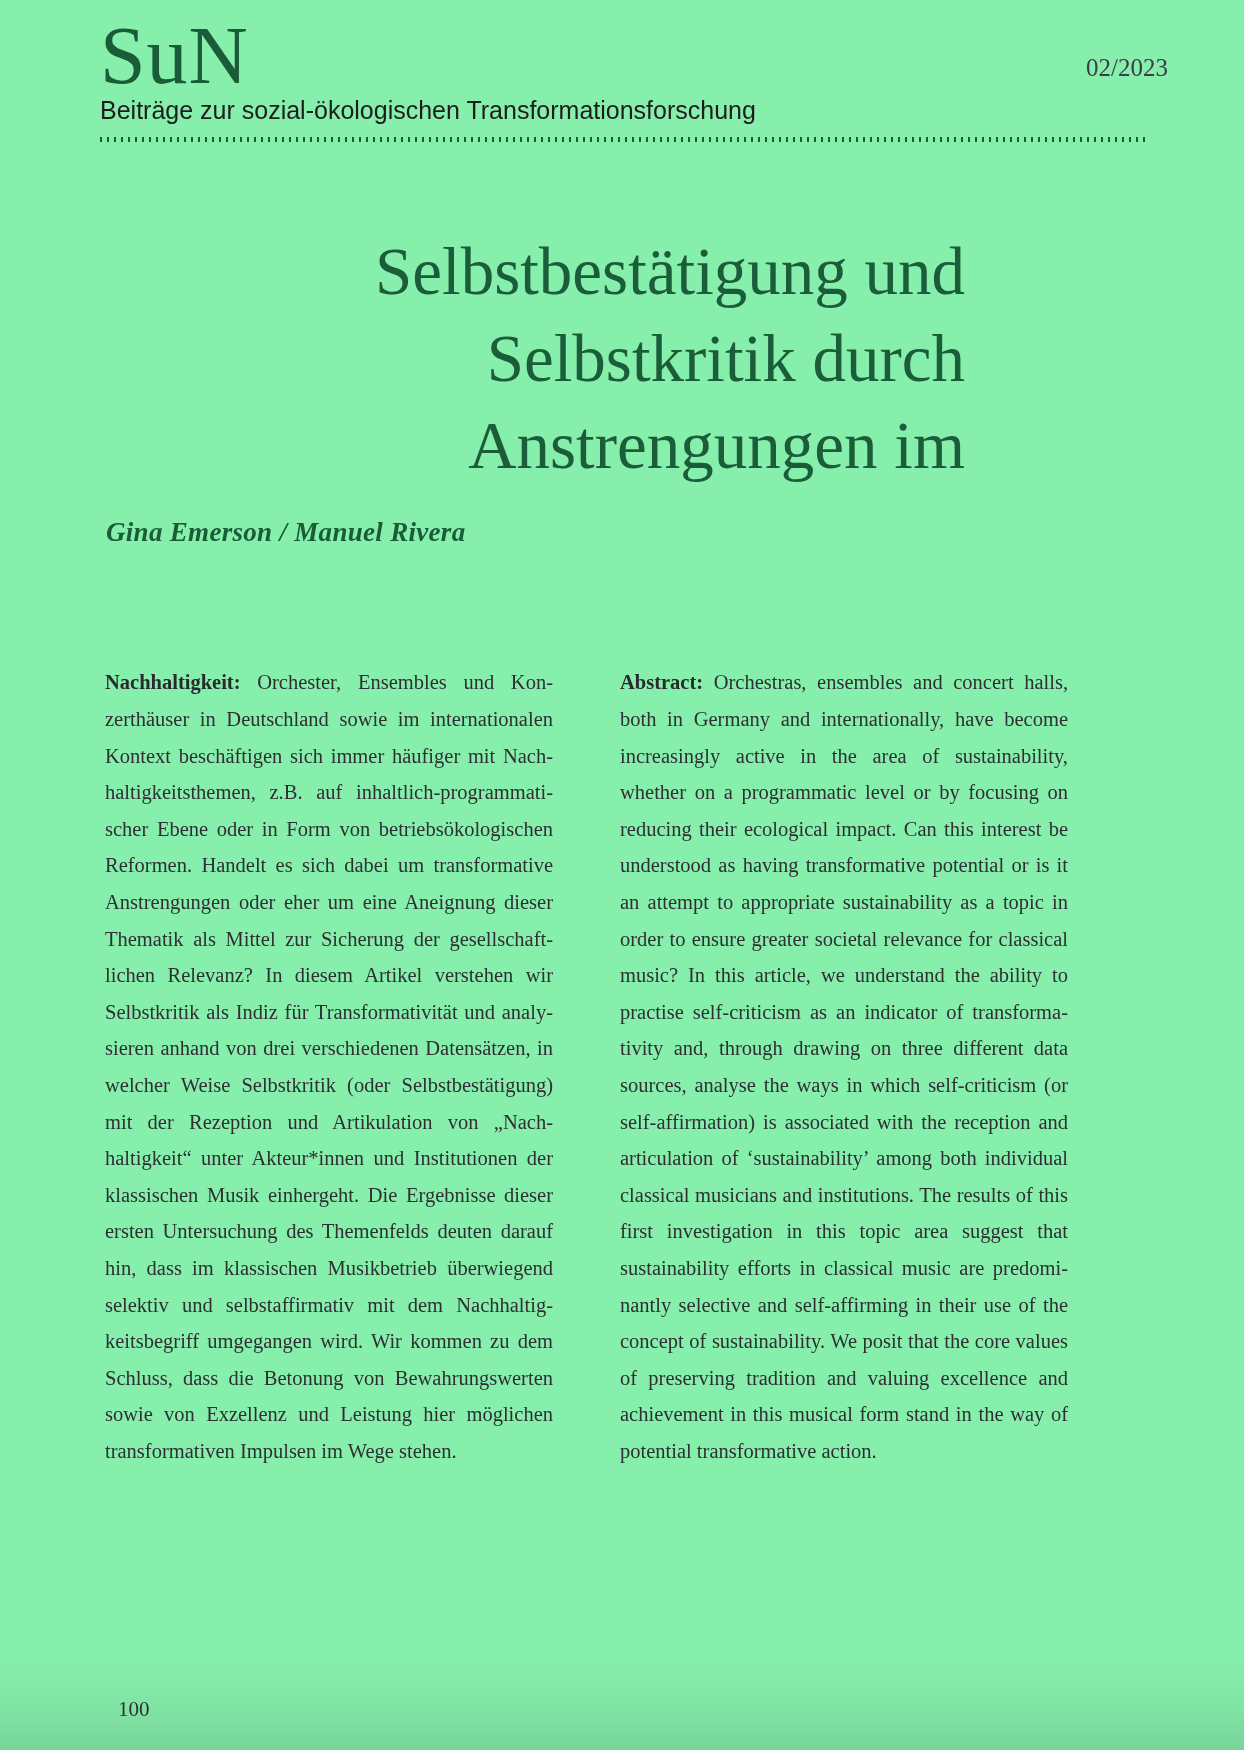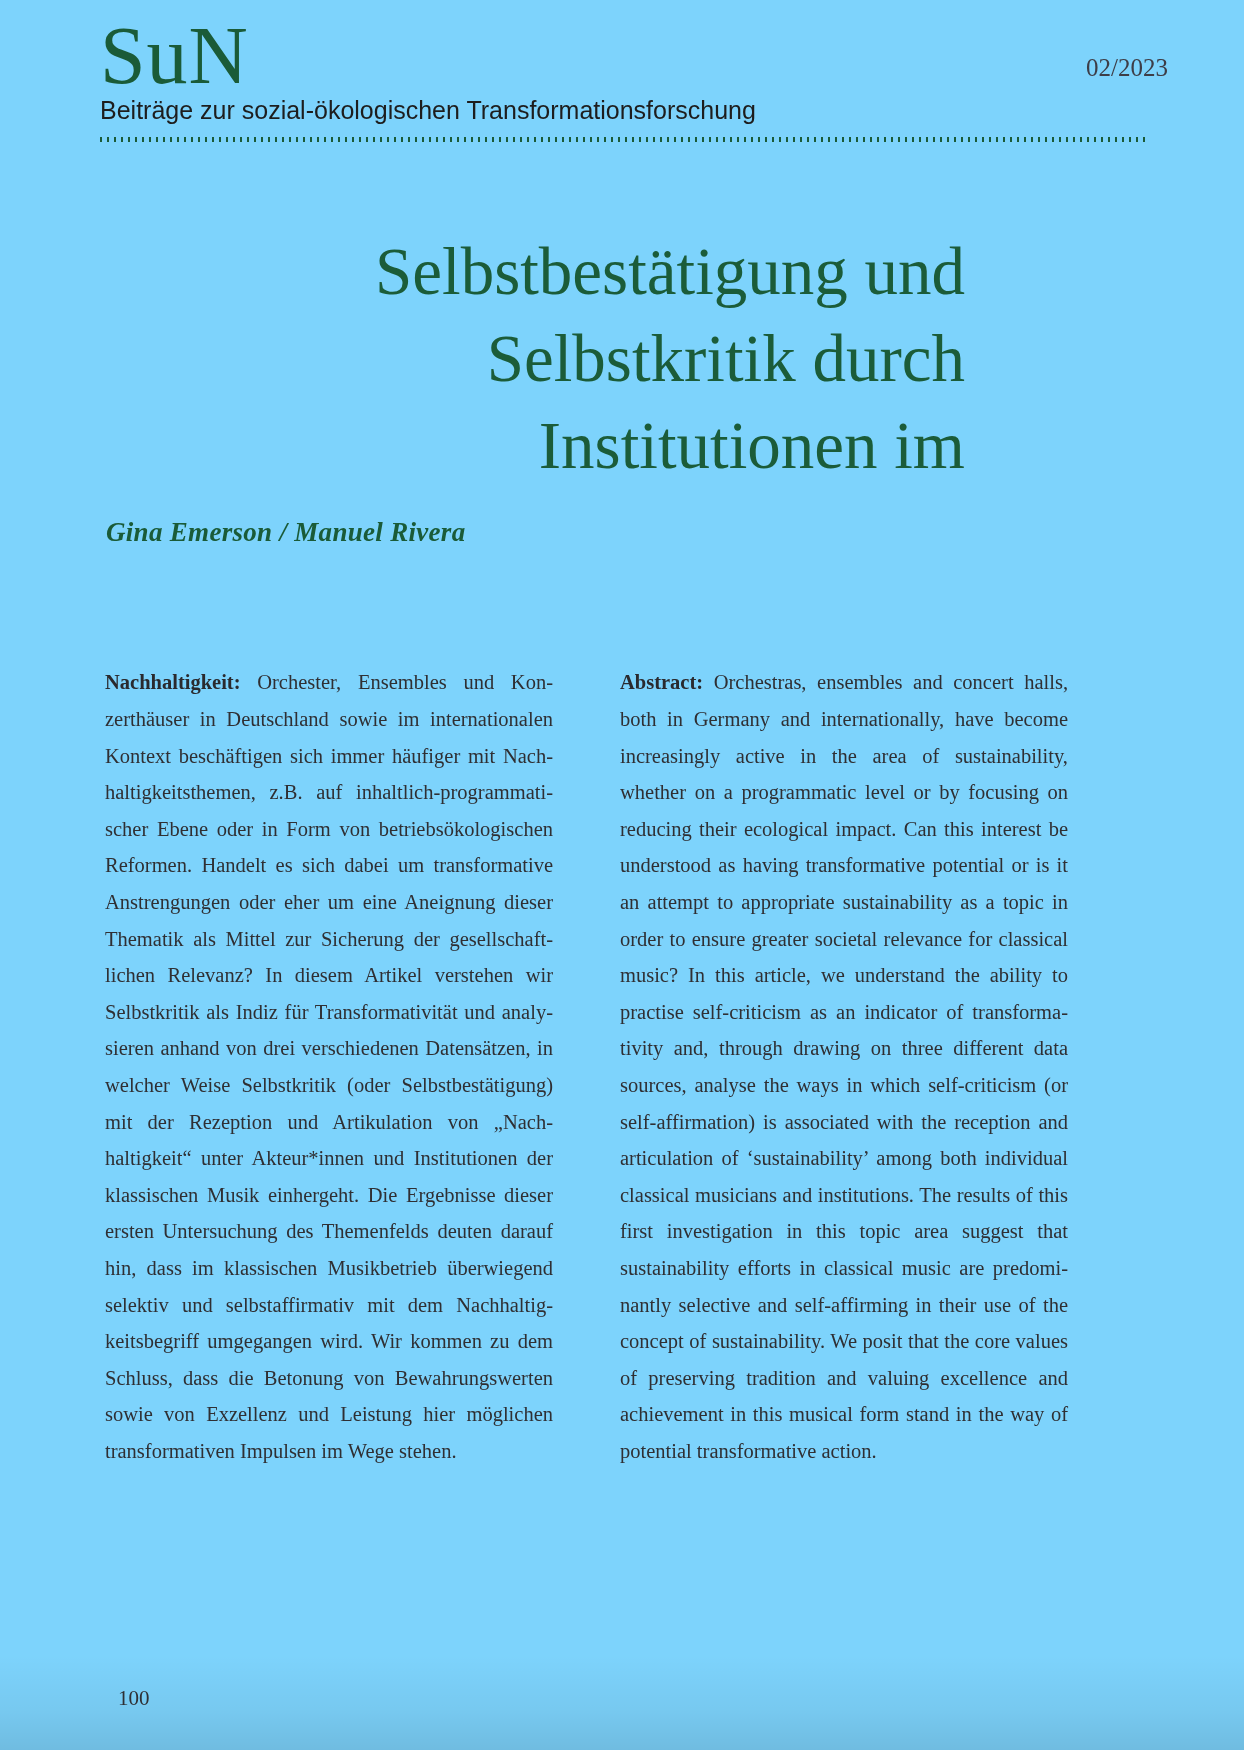--- a/index.html
+++ b/index.html
@@ -1,20 +1,20 @@
 <!DOCTYPE html>
 <html lang="de"><head>
 <meta charset="utf-8">
 <style>
   html, body { margin: 0; padding: 0; background: #ffffff; }
   .page {
     position: relative;
     width: 1244px;
     height: 1750px;
-    background: #7dd3fc;
+    background: #86efac;
     overflow: hidden;
     font-family: "Liberation Serif", serif;
   }
 
   
   .header {
     display: flex;
     justify-content: space-between;
     align-items: flex-start;
     padding: 18px 76px 0 100px;
@@ -100,21 +100,21 @@
     color: #2f2f33;
     text-align: justify;
     hyphens: manual;
   }
   .abstract strong { font-weight: 700; color: #2a2a2e; }
 
   
   .page-number {
     position: absolute;
     left: 118px;
-    bottom: 39px;
+    bottom: 28px;
     font-family: "Liberation Serif", serif;
     font-size: 21px;
     color: #2f2f33;
     z-index: 2;
   }
   .bottom-gradient {
     position: absolute;
     left: 0;
     bottom: 0;
     width: 100%;
@@ -138,21 +138,21 @@
     </div>
     <div class="issue">02/2023</div>
   </header>
 
   <div class="dotted-rule"></div>
 
   <main>
     <h1 class="title">
       <span class="title-line">Selbstbestätigung und</span>
       <span class="title-line">Selbstkritik durch</span>
-      <span class="title-line">Institutionen im</span>
+      <span class="title-line">Anstrengungen im</span>
     </h1>
 
     <div class="authors">Gina Emerson / Manuel Rivera</div>
 
     <div class="abstract-columns">
       <p class="abstract" lang="de">
         <strong>Nachhaltigkeit:</strong>
         <span>Orchester, Ensembles und Kon­zerthäuser in Deutschland sowie im internationalen Kontext beschäftigen sich immer häufiger mit Nach­haltigkeitsthemen, z.B. auf inhaltlich-programmati­scher Ebene oder in Form von betriebsökologischen Reformen. Handelt es sich dabei um transformative Anstrengungen oder eher um eine Aneignung dieser Thematik als Mittel zur Sicherung der gesellschaft­lichen Relevanz? In diesem Artikel verstehen wir Selbstkritik als Indiz für Transformativität und analy­sieren anhand von drei verschiedenen Datensätzen, in welcher Weise Selbstkritik (oder Selbstbestäti­gung) mit der Rezeption und Artikulation von „Nach­haltigkeit“ unter Akteur*innen und Institutionen der klassischen Musik einhergeht. Die Ergebnisse dieser ersten Untersuchung des Themenfelds deuten darauf hin, dass im klassischen Musikbetrieb überwiegend selektiv und selbstaffirmativ mit dem Nachhaltig­keitsbegriff umgegangen wird. Wir kommen zu dem Schluss, dass die Betonung von Bewahrungswerten sowie von Exzellenz und Leistung hier möglichen transformativen Impulsen im Wege stehen.</span>
       </p>
       <p class="abstract" lang="en">

